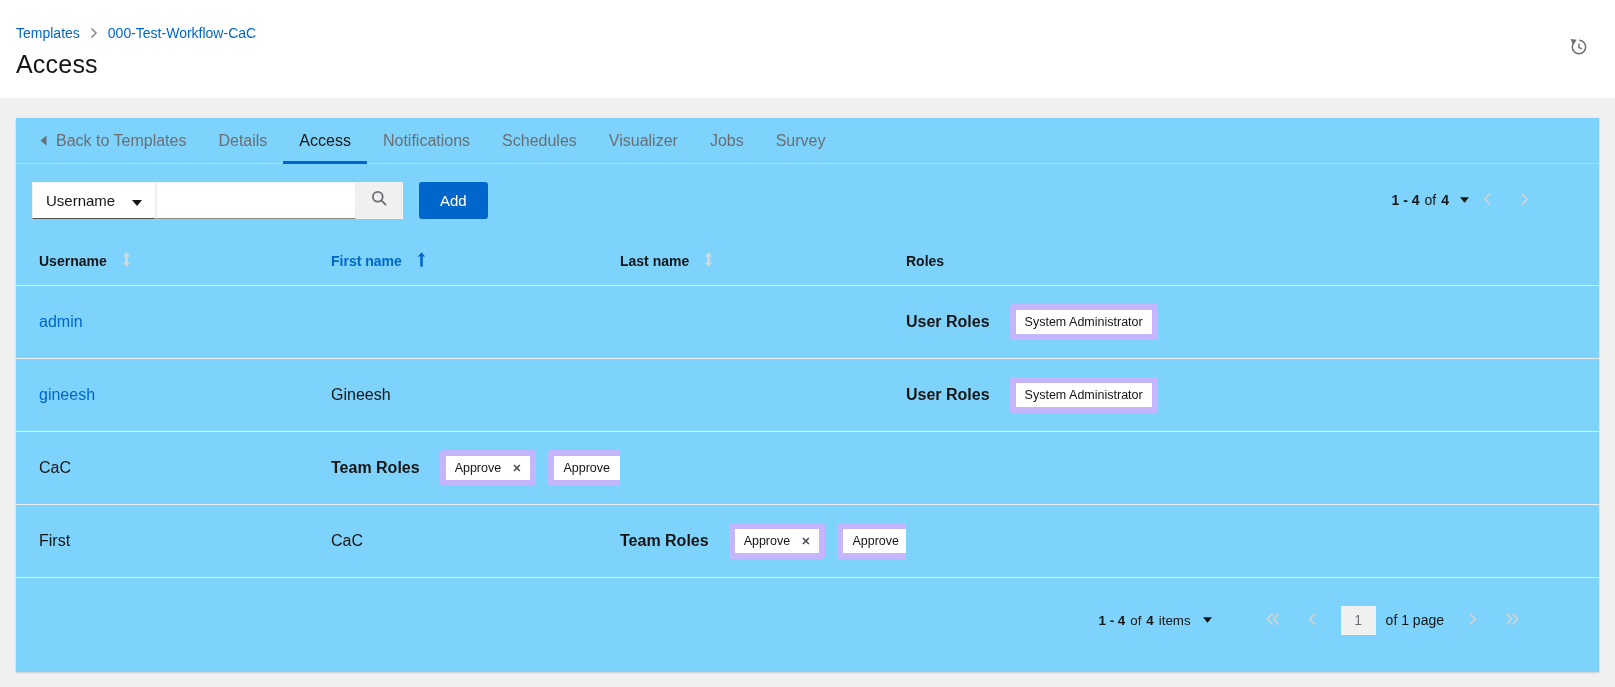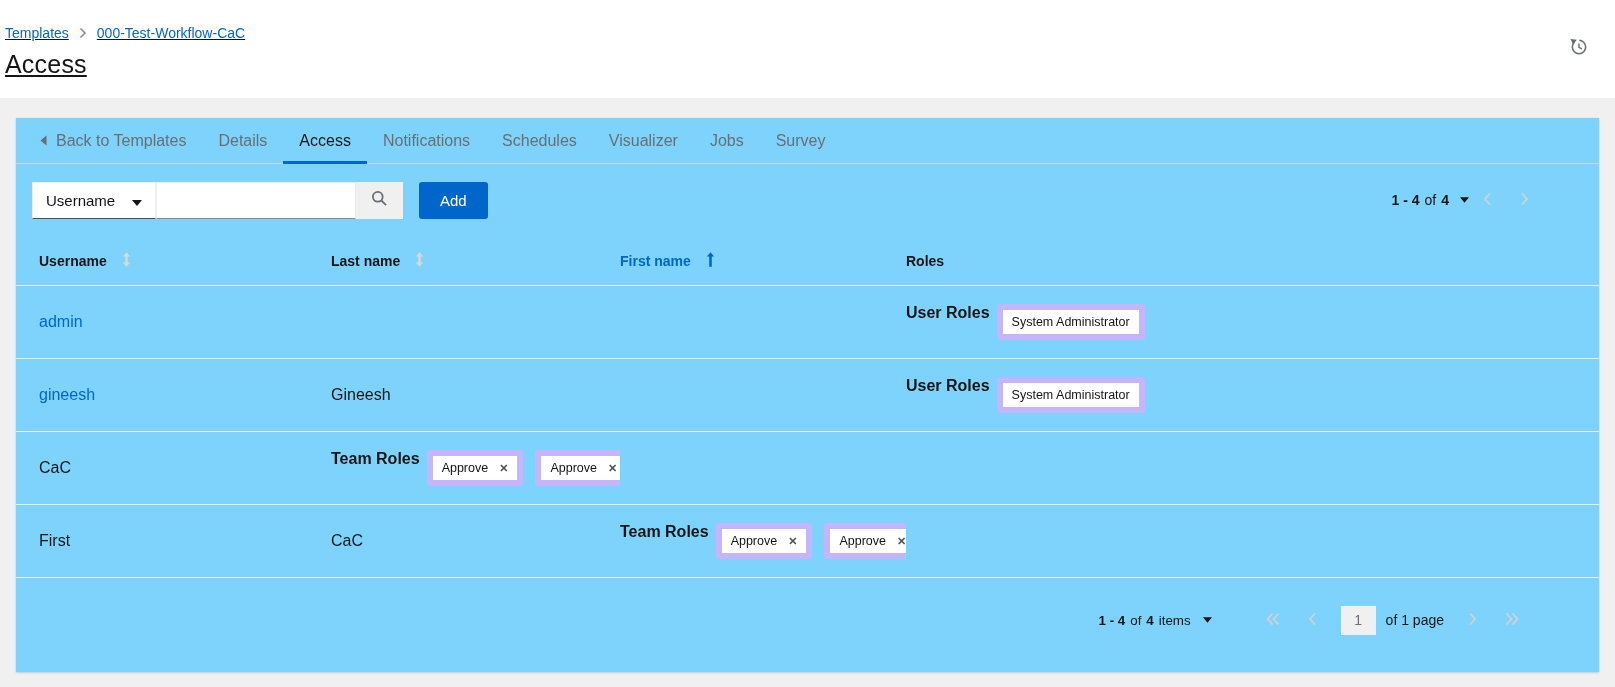--- a/index.html
+++ b/index.html
@@ -9,21 +9,21 @@
     background:#f0f0f0;
     font-family:"Liberation Sans", sans-serif;
     color:#151515;
     -webkit-font-smoothing:antialiased;
   }
   a { text-decoration:none; }
   button { font-family:inherit; background:none; border:none; padding:0; cursor:pointer; }
 
   
   .page-header {
-    background:#fff; height:98px; padding:25px 16px 0 5px; position:relative;text-decoration:underline;
+    background:#fff; height:98px; padding:25px 16px 0 16px; position:relative;
   }
   .breadcrumb { display:flex; align-items:center; gap:10px; font-size:14px; }
   .breadcrumb a { color:#0066cc; }
   .breadcrumb .sep { display:flex; align-items:center; }
   .page-title { margin:9px 0 0 0; font-size:25px; font-weight:400; color:#151515; letter-spacing:0.2px; }
   .history-btn { position:absolute; right:25px; top:36px; width:24px; height:24px; display:flex; align-items:center; justify-content:center; }
 
   
   .card {
     margin:20px 16px 0 16px; height:554px;
@@ -67,21 +67,21 @@
   
   .grid-cols { display:grid; grid-template-columns:315px 289px 286px 1fr; align-items:center; }
   .thead { height:50px; border-bottom:1px solid #ebebeb; font-size:14px; font-weight:700; flex:none; }
   .th { display:flex; align-items:center; gap:14px; }
   .th:first-child { padding-left:23px; }
   .th.sorted { color:#0066cc; }
   .trow { height:73px; border-bottom:1px solid #ebebeb; font-size:16px; flex:none; }
   .td { overflow:hidden; white-space:nowrap; }
   .td:first-child { padding-left:23px; }
   .user-link { color:#0066cc; font-size:16px; }
-  .roles-cell { display:flex; align-items:flex-start; gap:7px; }
+  .roles-cell { display:flex; align-items:center; gap:20px; }
   .roles-label { font-weight:700; font-size:16px; color:#151515; }
   .chips { display:flex; gap:12px; }
   .chip {
     display:inline-flex; align-items:center; gap:11px;
     border:6px solid #c4b5fd; border-radius:3px; background:#fff;
     padding:5px 9px; font-size:12.5px; color:#151515;
   }
   .chip-x { font-size:11px; font-weight:700; color:#51525b; line-height:1; }
 
   
@@ -193,33 +193,33 @@
 
   <div class="thead grid-cols">
     <div class="th">
       <span>Username</span>
       <span>
         <svg width="11" height="15" viewBox="0 0 12 16">
             <path d="M6 0 L10 4.8 H7.3 V11.2 H10 L6 16 L2 11.2 H4.7 V4.8 H2 Z" fill="#d8d8d8"></path>
           </svg>
       </span>
     </div>
+    <div class="th sorted">
+      <span>First name</span>
+      <span>
+        <svg width="11" height="15" viewBox="0 0 12 16">
+            <path d="M6 0 L10 4.8 H7.4 V16 H4.6 V4.8 H2 Z" fill="#0066cc"></path>
+          </svg>
+      </span>
+    </div>
     <div class="th">
       <span>Last name</span>
       <span>
         <svg width="11" height="15" viewBox="0 0 12 16">
             <path d="M6 0 L10 4.8 H7.3 V11.2 H10 L6 16 L2 11.2 H4.7 V4.8 H2 Z" fill="#d8d8d8"></path>
-          </svg>
-      </span>
-    </div>
-    <div class="th sorted">
-      <span>First name</span>
-      <span>
-        <svg width="11" height="15" viewBox="0 0 12 16">
-            <path d="M6 0 L10 4.8 H7.4 V16 H4.6 V4.8 H2 Z" fill="#0066cc"></path>
           </svg>
       </span>
     </div>
     <div class="th">
       <span>Roles</span>
     </div>
   </div>
 
   <div class="trow grid-cols">
     <div class="td"><a href="#" class="user-link">admin</a></div>

